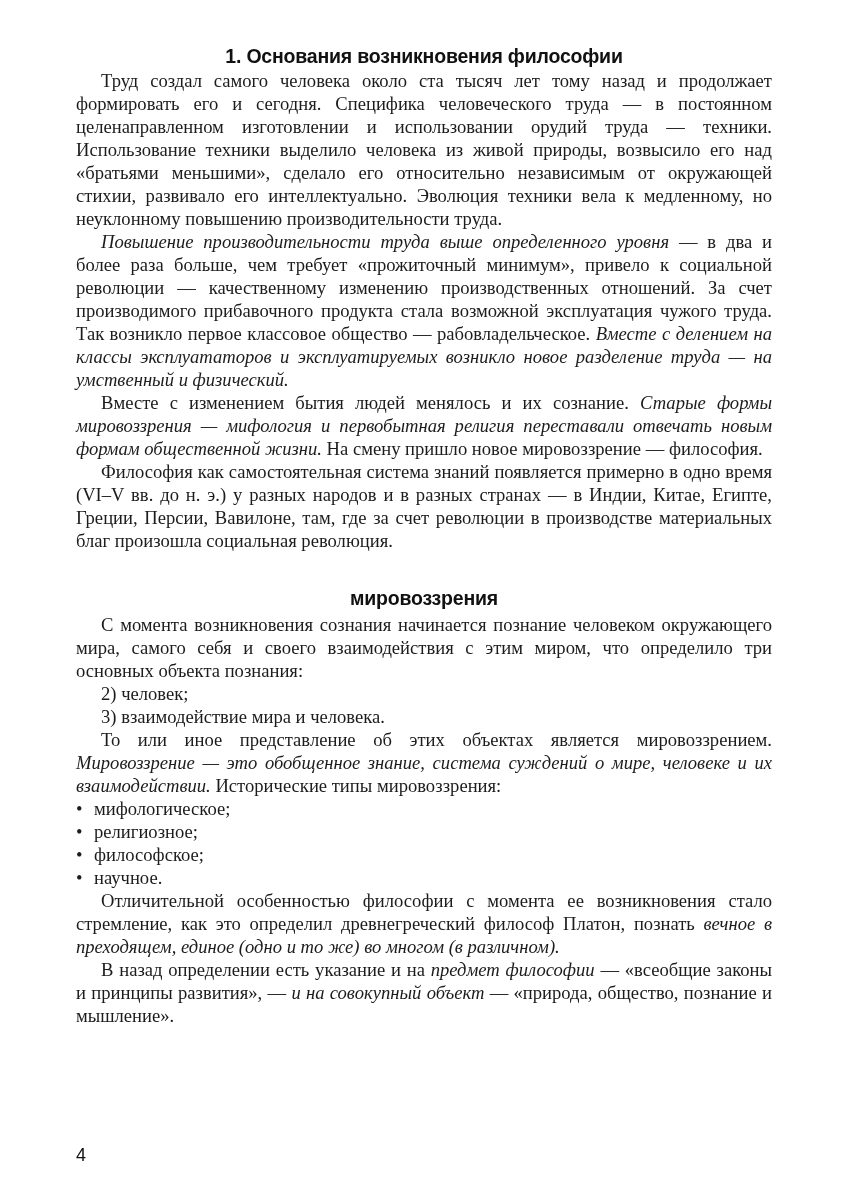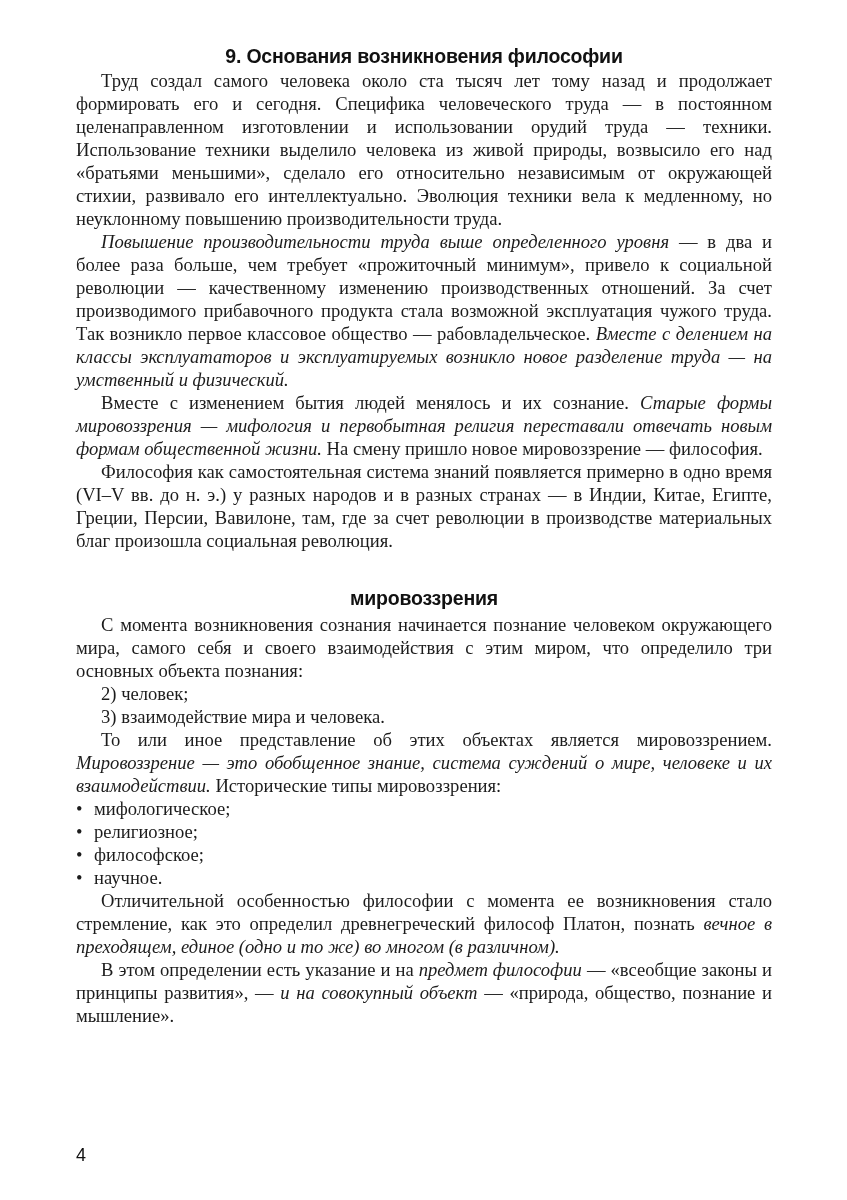--- a/index.html
+++ b/index.html
@@ -24,21 +24,21 @@
   .page-number {
     position: absolute; left: 76px; top: 1145px;
     font-family: "Liberation Sans", "DejaVu Sans", sans-serif;
     font-size: 18px; color: #111;
   }
 </style>
 </head>
 <body>
 
 <div class="page">
-  <h2>9. Основания возникновения философии</h2>
+  <h2>1. Основания возникновения философии</h2>
   <div>
     <p><span>Труд создал самого человека около ста тысяч лет тому назад и продолжает формировать его и сегодня. Специфика человеческого труда — в постоянном целенаправленном изготовлении и использовании орудий труда — техники. Использование техники выделило человека из живой природы, возвысило его над «братьями меньшими», сделало его относительно независимым от окружающей стихии, развивало его интеллектуально. Эволюция техники вела к медленному, но неуклонному повышению производительности труда.</span></p>
     <p><em>Повышение производительности труда выше определенного уровня</em><span> — в два и более раза больше, чем требует «прожиточный минимум», привело к социальной революции — качественному изменению производственных отношений. За счет производимого прибавочного продукта стала возможной эксплуатация чужого труда. Так возникло первое классовое общество — ра­бовладельческое. </span><em>Вместе с делением на классы эксплуататоров и эксплуати­руемых возникло новое разделение труда — на умственный и физический.</em></p>
     <p><span>Вместе с изменением бытия людей менялось и их сознание. </span><em>Старые фор­мы мировоззрения — мифология и первобытная религия переставали отве­чать новым формам общественной жизни.</em><span> На смену пришло новое мировоз­зрение — философия.</span></p>
     <p><span>Философия как самостоятельная система знаний появляется пример­но в одно время (VI–V вв. до н. э.) у разных народов и в разных странах — в Индии, Китае, Египте, Греции, Персии, Вавилоне, там, где за счет револю­ции в производстве материальных благ произошла социальная революция.</span></p>
   </div>
 
   <h2 class="second">
     <br>
     <span>мировоззрения</span>
@@ -62,17 +62,17 @@
       <p class="bullet-item">
           <span class="bullet">•</span>
           <span>философское;</span>
         </p>
       <p class="bullet-item">
           <span class="bullet">•</span>
           <span>научное.</span>
         </p>
     </div>
     <p><span>Отличительной особенностью философии с момента ее возникновения стало стремление, как это определил древнегреческий философ Платон, по­знать </span><em>вечное в преходящем, единое (одно и то же) во многом (в различном).</em></p>
-    <p><span>В этом определении есть указание и на </span><em>предмет философии</em><span> — «всеобщие законы и принципы развития», — </span><em>и на совокупный объект</em><span> — «природа, обще­ство, познание и мышление».</span></p>
+    <p><span>В назад определении есть указание и на </span><em>предмет философии</em><span> — «всеобщие законы и принципы развития», — </span><em>и на совокупный объект</em><span> — «природа, обще­ство, познание и мышление».</span></p>
   </div>
 </div>
 
 <div class="page-number">4</div>
 
 </body></html>

